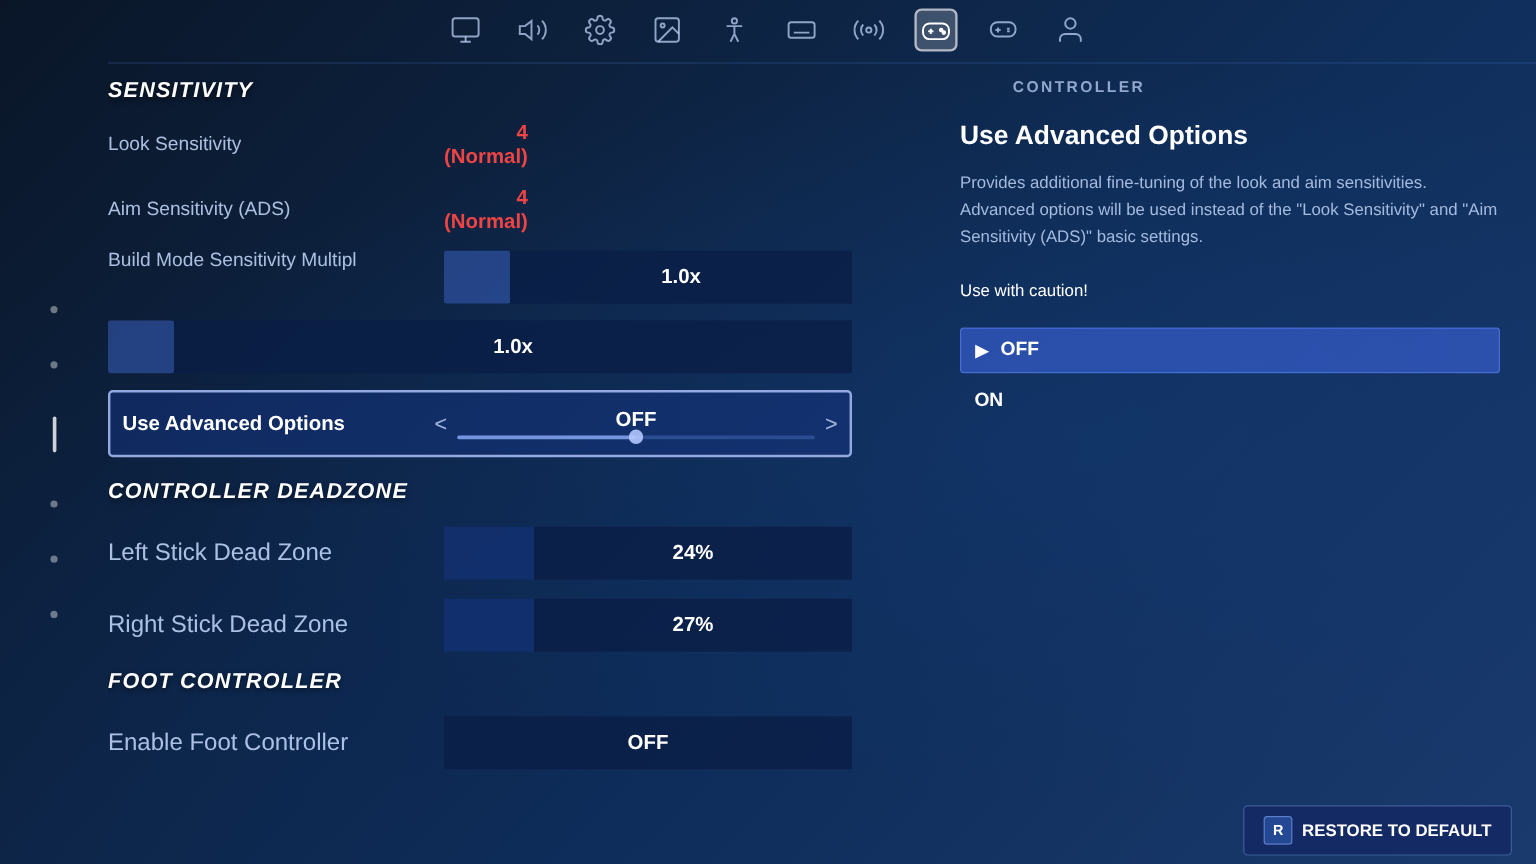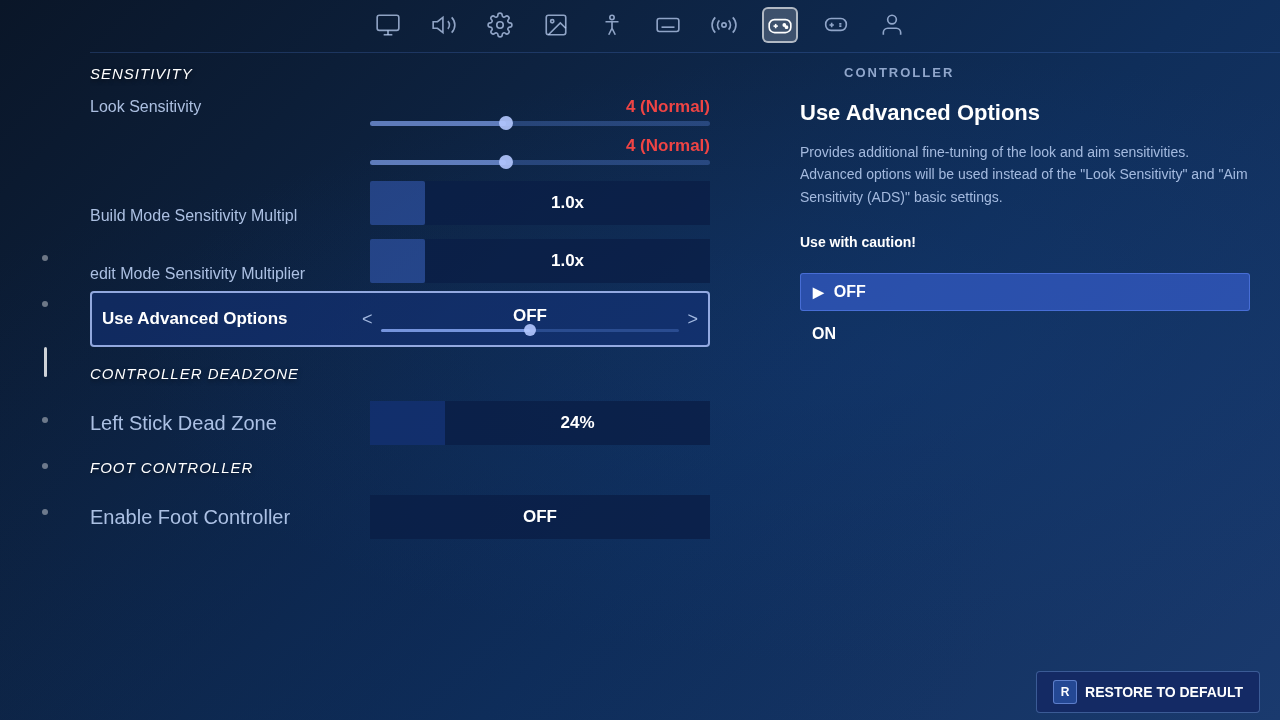--- a/index.html
+++ b/index.html
@@ -91,34 +91,33 @@
       position: absolute;
       left: 90px;
       top: 55px;
       width: 620px;
       bottom: 60px;
       overflow: hidden;
     }
 
     
     .section-header {
-      font-size: 15px;
-      font-weight: 400;
+      font-size: 18px;
+      font-weight: 700;
       font-style: italic;
       color: #fff;
       letter-spacing: 1px;
       margin-bottom: 15px;
       margin-top: 10px;
       text-shadow: 0 2px 4px rgba(0,0,0,0.5);
     }
 
     
     .sensitivity-row {
       display: flex;
-      flex-direction: column;
       margin-bottom: 10px;
     }
 
     .sensitivity-top {
       display: flex;
       align-items: center;
       margin-bottom: 4px;
     }
 
     .sensitivity-label {
@@ -155,21 +154,21 @@
       height: 14px;
       background: rgba(180,200,255,0.9);
       border-radius: 50%;
       position: absolute;
       top: -5px;
     }
 
     
     .multiplier-row {
       display: flex;
-      align-items: flex-end;
+      align-items: flex-start;
       margin-bottom: 8px;
       height: 50px;
     }
 
     .multiplier-label {
       color: rgba(200,220,255,0.85);
       font-size: 16px;
       width: 280px;
       flex-shrink: 0;
     }
@@ -330,21 +329,21 @@
 
     .right-panel-desc {
       font-size: 14px;
       color: rgba(200,220,255,0.8);
       line-height: 1.6;
       margin-bottom: 20px;
     }
 
     .right-panel-desc strong {
       color: #fff;
-      font-weight: bold;
+      font-weight: normal;
       margin-top: 35px;
     }
 
     
     .options-list {
       margin-top: 10px;
     }
 
     .option-item {
       display: flex;
@@ -533,36 +532,36 @@
       <div class="sensitivity-value">4 (Normal)</div>
     </div>
     <div class="sensitivity-slider" style="width: calc(100% - 280px)">
       <div class="fill" style="width: 40%"></div>
       <div class="thumb" style="left: 38%"></div>
     </div>
   </div>
 
   <div class="sensitivity-row">
     <div class="sensitivity-top">
+      <div class="sensitivity-label">Aim Sensitivity (ADS)</div>
       <div class="sensitivity-value">4 (Normal)</div>
     </div>
     <div class="sensitivity-slider" style="width: calc(100% - 280px)">
       <div class="fill" style="width: 40%"></div>
       <div class="thumb" style="left: 38%"></div>
     </div>
   </div>
 
   <div class="multiplier-row">
     <div class="multiplier-label">Build Mode Sensitivity Multipl</div>
     <div class="multiplier-bar"></div>
     <div class="multiplier-value">1.0x</div>
   </div>
 
   <div class="multiplier-row">
-    <div class="multiplier-label">edit Mode Sensitivity Multiplier</div>
     <div class="multiplier-bar"></div>
     <div class="multiplier-value">1.0x</div>
   </div>
 
   <div class="advanced-options-row">
     <div class="advanced-label">Use Advanced Options</div>
     <div class="advanced-chevron-left">&lt;</div>
     <div class="advanced-value-area">
       <div class="advanced-value-text">OFF</div>
       <div class="advanced-slider-track">
@@ -574,20 +573,25 @@
   </div>
 
   <div class="section-header" style="margin-top: 18px">CONTROLLER DEADZONE</div>
 
   <div class="deadzone-row">
     <div class="deadzone-label">Left Stick Dead Zone</div>
     <div class="deadzone-bar"></div>
     <div class="deadzone-value">24%</div>
   </div>
 
+  <div class="deadzone-row">
+    <div class="deadzone-label">Right Stick Dead Zone</div>
+    <div class="deadzone-bar"></div>
+    <div class="deadzone-value">27%</div>
+  </div>
 
   <div class="section-header" style="margin-top: 10px">FOOT CONTROLLER</div>
 
   <div class="deadzone-row">
     <div class="deadzone-label">Enable Foot Controller</div>
     <div class="deadzone-value" style="margin-left: auto; width: 200px;">OFF</div>
   </div>
 
 </div>
 

